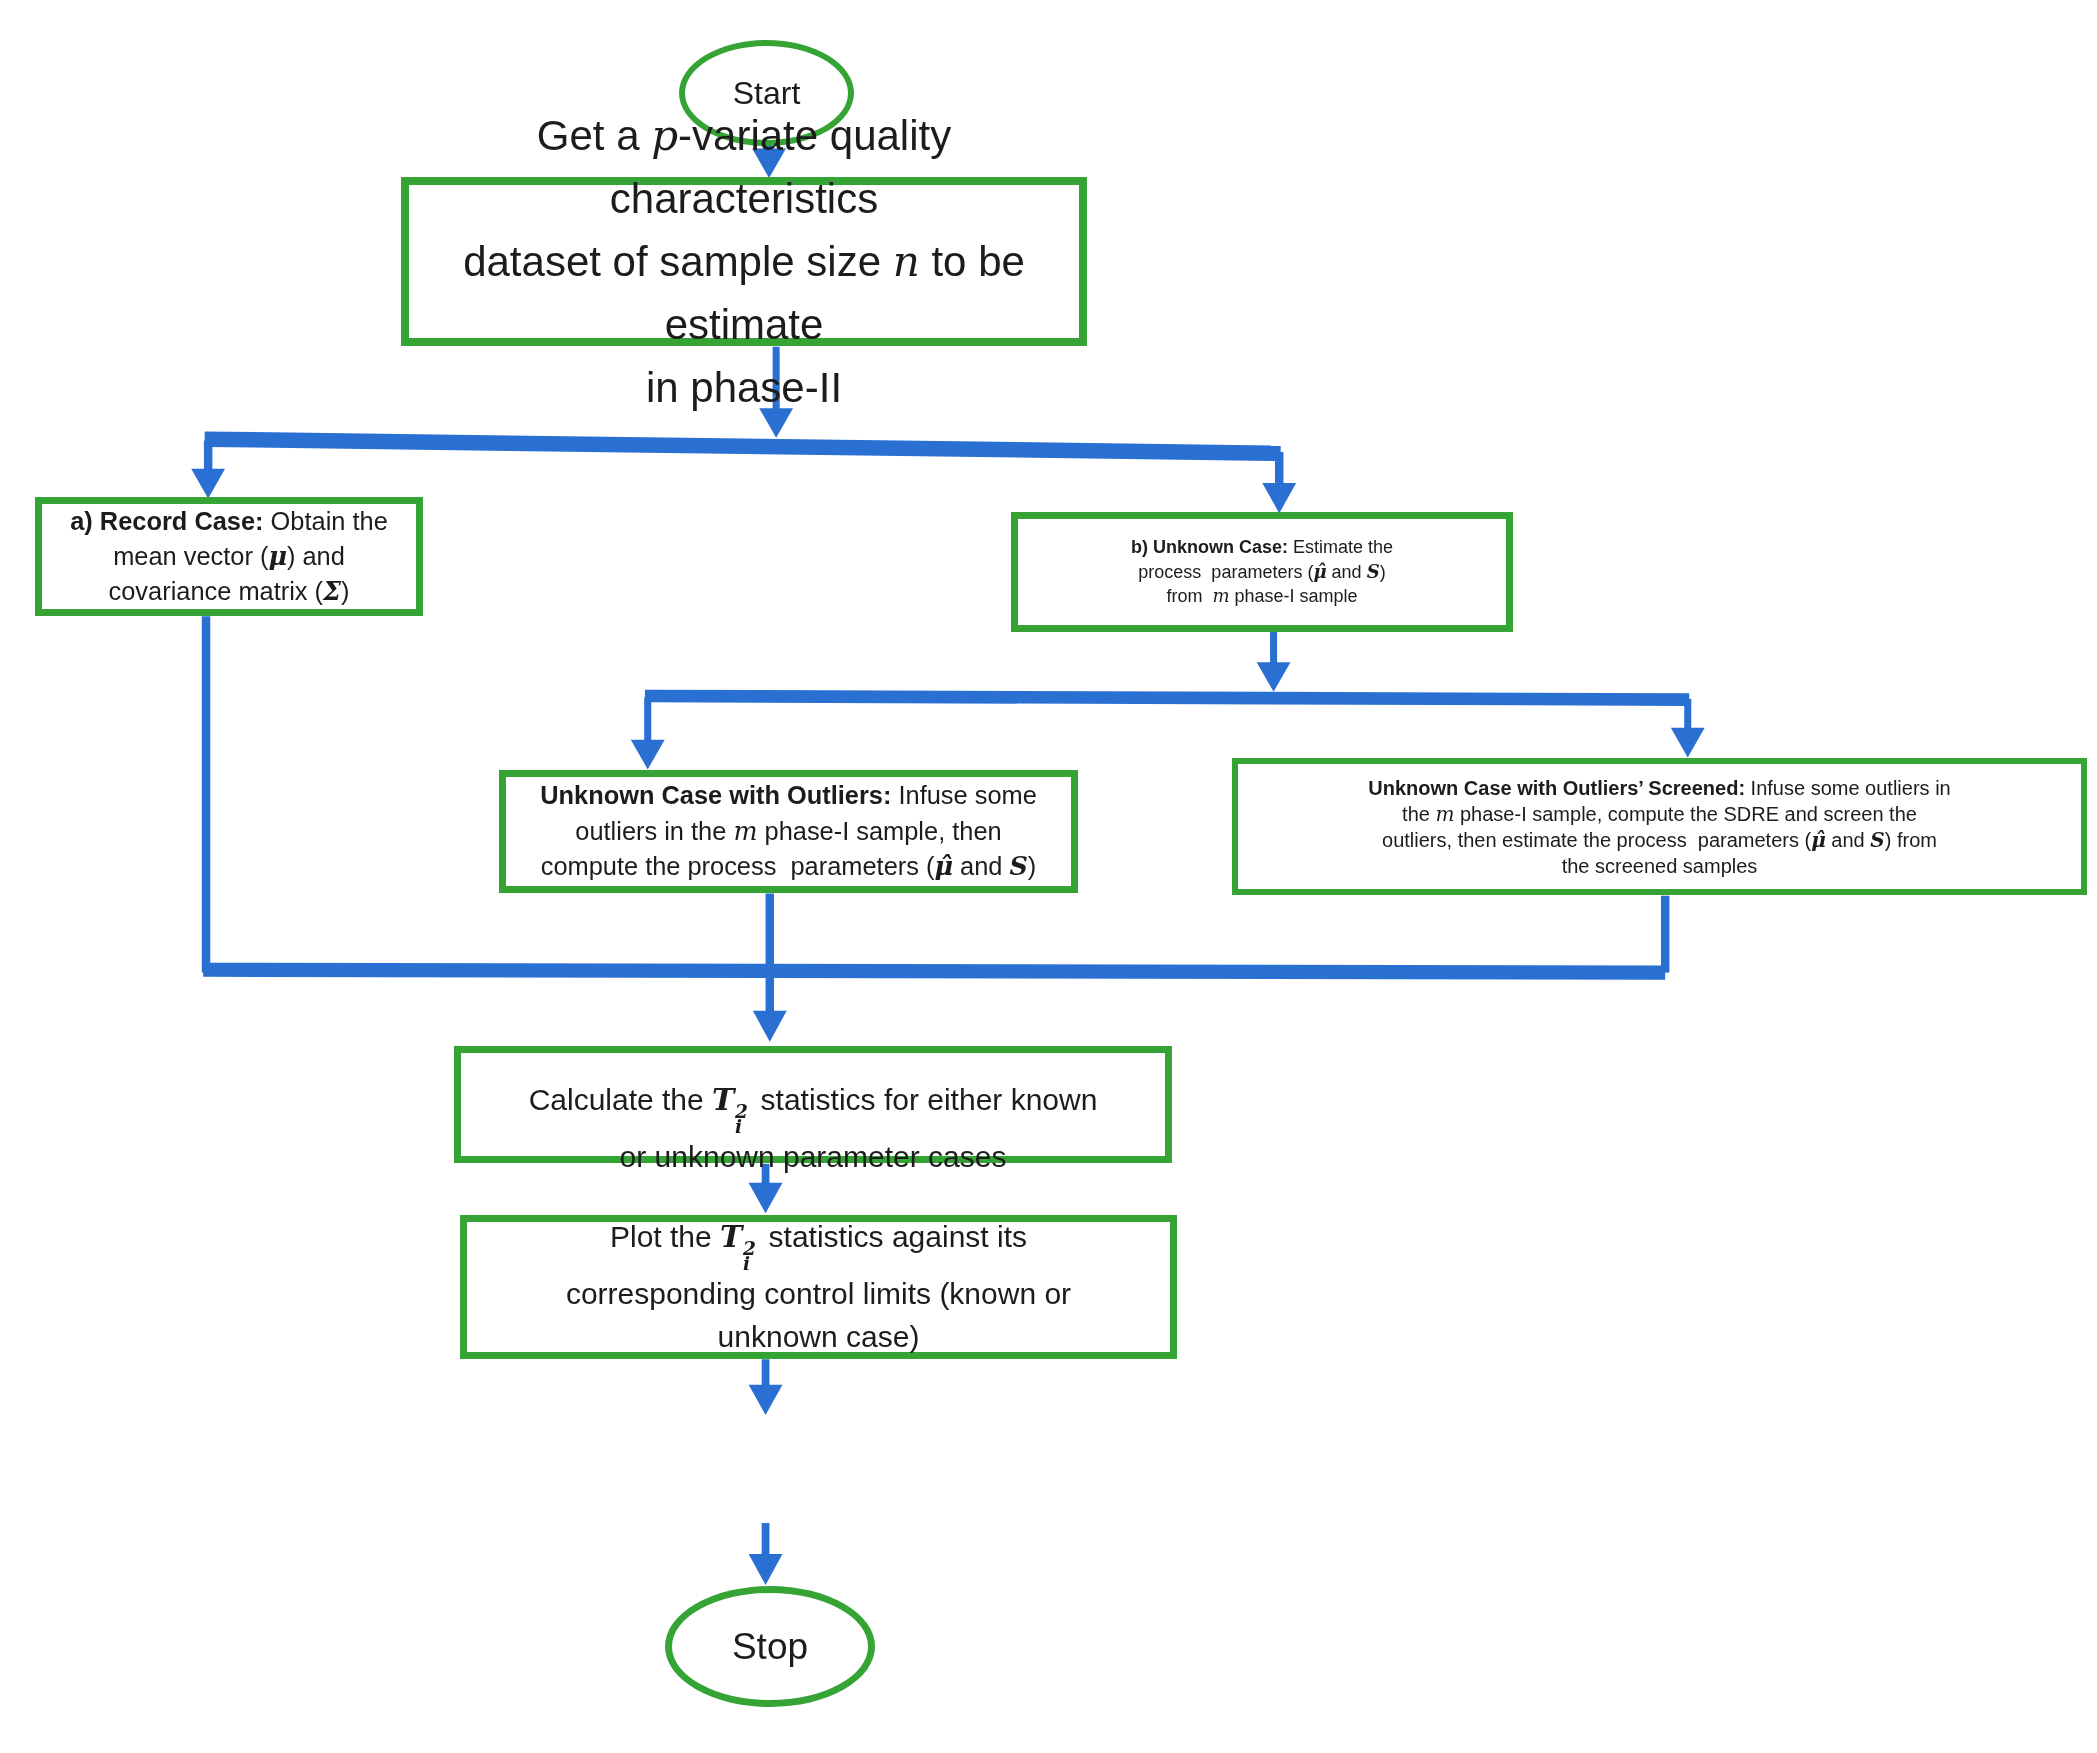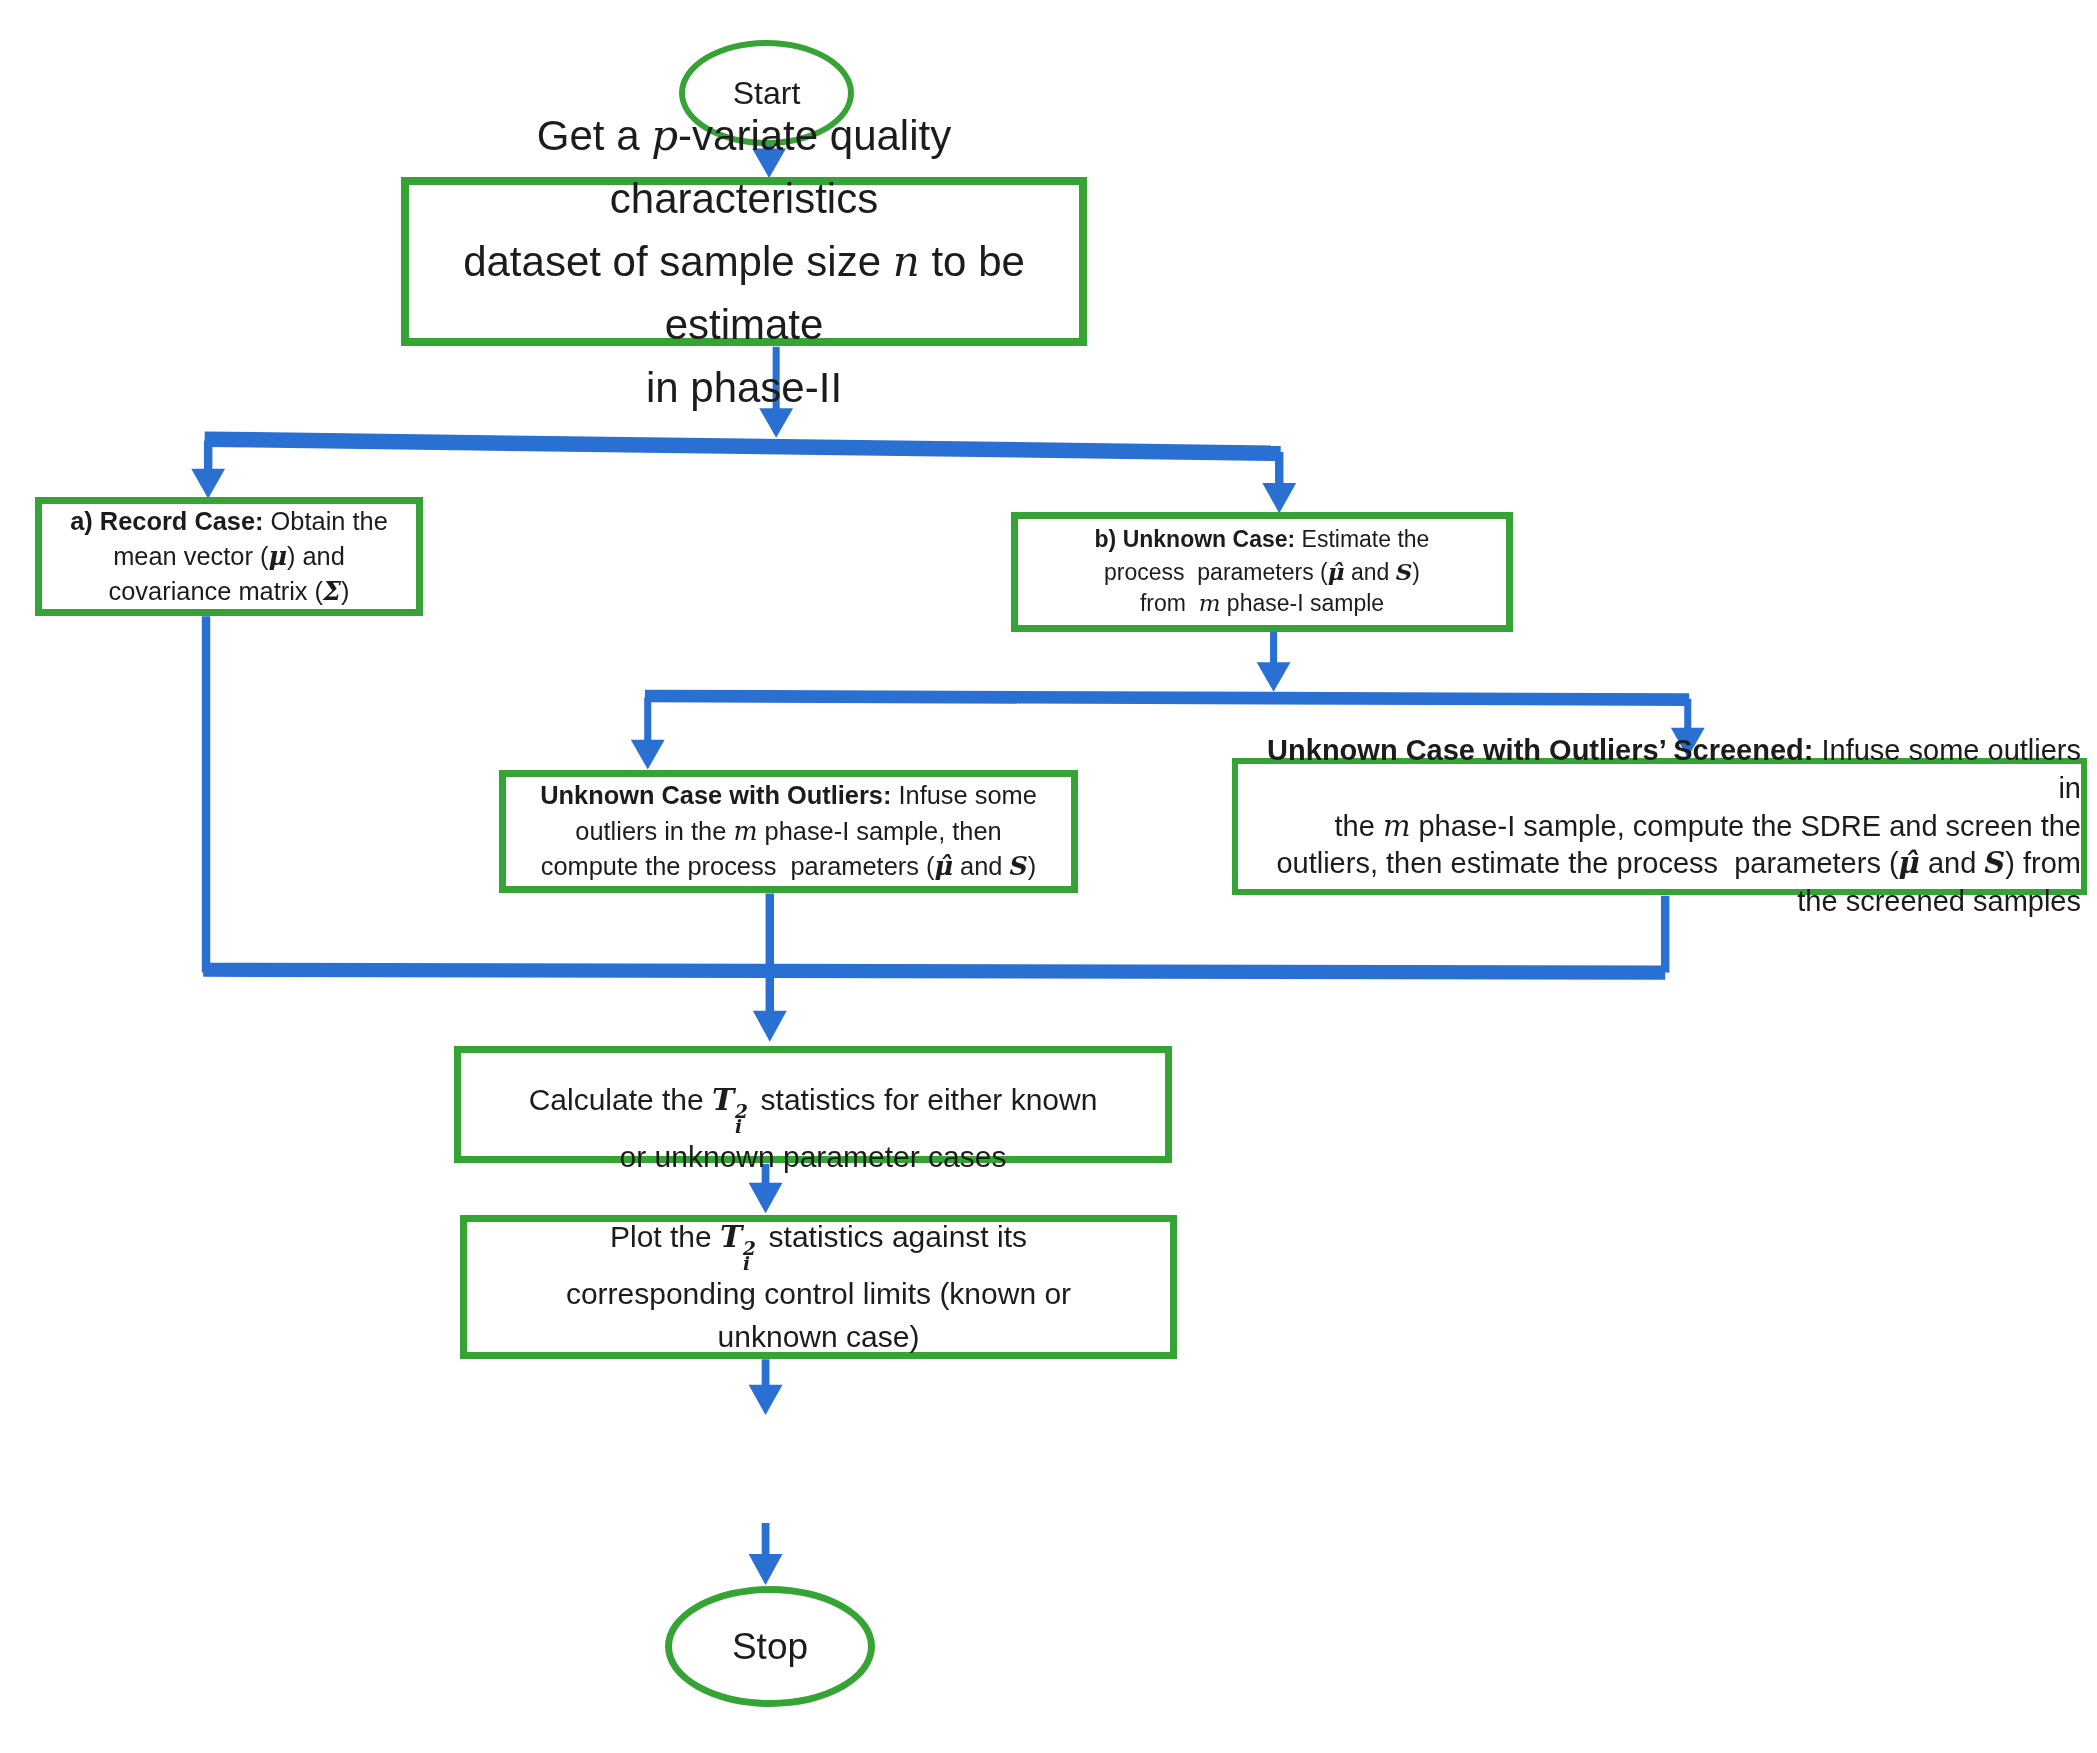--- a/index.html
+++ b/index.html
@@ -39,25 +39,25 @@
     margin:0 4.2px 0 0.7px;
   }
   
   #node-start     {left:679px;top:40px;width:175px;height:106px;border-width:6.4px;}
   #node-start .node-text{font-size:32px;}
   #node-get-data  {left:401px;top:177px;width:686px;height:169px;border-width:8.5px;}
   #node-get-data .node-text{font-size:42px;line-height:1.5;}
   #node-known     {left:35px;top:497px;width:388px;height:119px;}
   #node-known .node-text{font-size:25.4px;line-height:1.38;}
   #node-unknown   {left:1011px;top:512px;width:502px;height:120px;}
-  #node-unknown .node-text{font-size:23px;line-height:1.38;border-radius:13px;}
+  #node-unknown .node-text{font-size:18px;line-height:1.38;border-radius:13px;}
   #node-outliers  {left:499px;top:770px;width:579px;height:123px;}
   #node-outliers .node-text{font-size:25.4px;line-height:1.4;}
   #node-screened  {left:1232px;top:758px;width:855px;height:137px;border-width:6.4px;}
-  #node-screened .node-text{font-size:29px;line-height:1.3;text-align:right;}
+  #node-screened .node-text{font-size:20px;line-height:1.3;}
   #node-calculate {left:454px;top:1046px;width:718px;height:117px;}
   #node-calculate .node-text{font-size:30px;line-height:1.5;margin-top:47px;}
   #node-plot      {left:460px;top:1215px;width:717px;height:144px;}
   #node-plot .node-text{font-size:30px;line-height:1.45;}
   #node-record    {left:460px;top:1416px;width:713px;height:106px;}
   #node-record .node-text{font-size:30px;line-height:1.45;}
   #node-stop      {left:665px;top:1586px;width:210px;height:121px;border-width:7.8px;}
   #node-stop .node-text{font-size:37px;}
 </style>
 </head>

